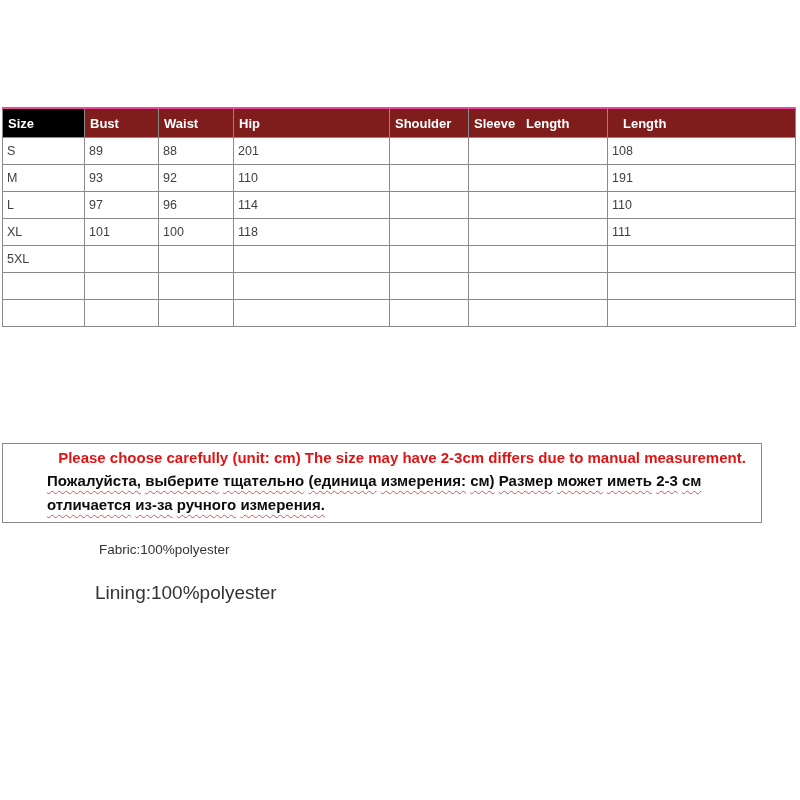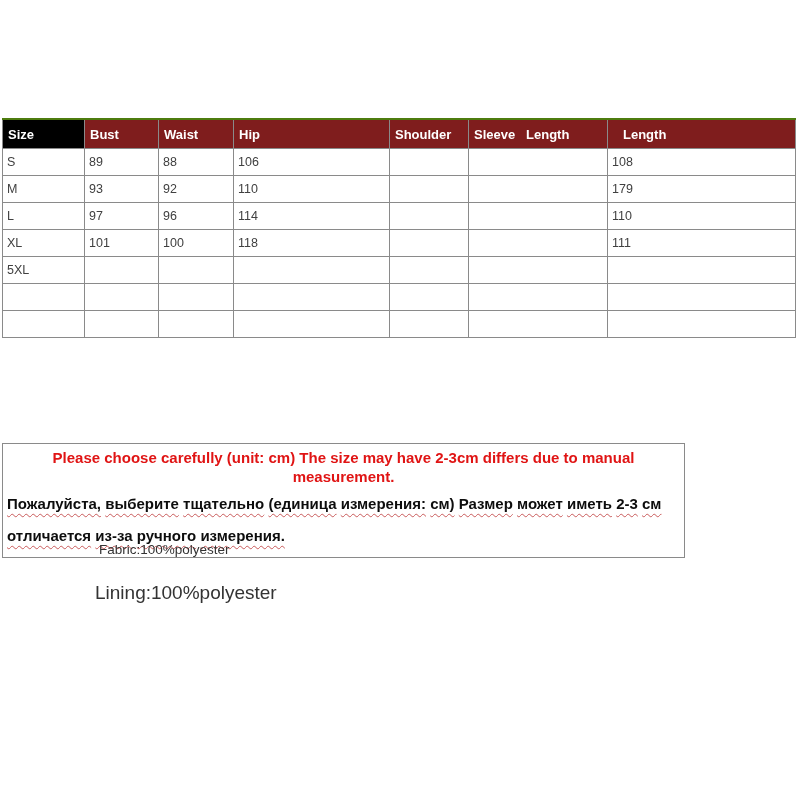--- a/index.html
+++ b/index.html
@@ -1,22 +1,22 @@
 <!DOCTYPE html>
 <html><head>
 <meta charset="utf-8">
 <style>
   html, body { margin:0; padding:0; background:#ffffff; }
   body { width:800px; height:800px; font-family:"Liberation Sans", sans-serif; }
   .sheet { position:relative; width:800px; height:800px; overflow:hidden; }
 
   table.size-table {
-    position:absolute; left:2px; top:118px;
+    position:absolute; left:2px; top:107px;
     width:793px; table-layout:fixed; border-collapse:collapse;
-    border-top:2px solid #4d7c0f;
+    border-top:2px solid #ec4899;
   }
   .size-table th, .size-table td {
     border:1px solid #8a8a8a; overflow:hidden; vertical-align:middle;
   }
   thead tr.hdr-en th {
     background:#7f1d1d; color:#ffffff;
     font-size:13px; font-weight:bold; text-align:left;
     padding:0 0 0 5px; height:28px; white-space:pre;
   }
   thead tr.hdr-en th.size-col { background:#000000; }
@@ -26,31 +26,31 @@
     font-size:17px; font-weight:bold; text-align:left;
     padding:0 0 0 4px; height:34px; white-space:pre;
   }
   tbody td {
     background:#ffffff; color:#404040;
     font-size:12.5px; text-align:left;
     padding:0 0 0 4px; height:26px;
   }
 
   .notice {
-    position:absolute; left:2px; top:443px; width:683px;
+    position:absolute; left:2px; top:443px; width:760px;
     border:1px solid #8a8a8a; background:#ffffff;
-    box-sizing:border-box; min-height:70px;
+    box-sizing:border-box; min-height:70px;padding-left:40px;
   }
   .notice-en {
     margin:4px 2px 0 2px; text-align:center;
     color:#e01414; font-weight:bold; font-size:15px; line-height:19px;
   }
   .notice-ru {
     margin:2px 0 5px 0; padding:0 4px; text-align:left;
-    color:#0d0d0d; font-weight:bold; font-size:15px; line-height:32px;
+    color:#0d0d0d; font-weight:bold; font-size:15px; line-height:24px;
   }
   .wavy {
     text-decoration-line:underline;
     text-decoration-style:wavy;
     text-decoration-color:#c95b5b;
     text-decoration-thickness:1px;
     text-underline-offset:4px;
   }
 
   .fabric-line { position:absolute; left:95px; top:538px; margin:4px; font-size:13.5px; color:#333333; }
@@ -80,33 +80,33 @@
           <th>Shoulder</th>
           <th>Sleeve   Length</th>
           <th class="indent">Length</th>
         </tr>
     </thead>
     <tbody>
         <tr>
           <td>S</td>
           <td>89</td>
           <td>88</td>
-          <td>106</td>
+          <td>201</td>
           <td></td>
           <td></td>
           <td>108</td>
         </tr>
         <tr>
           <td>M</td>
           <td>93</td>
           <td>92</td>
           <td>110</td>
           <td></td>
           <td></td>
-          <td>179</td>
+          <td>191</td>
         </tr>
         <tr>
           <td>L</td>
           <td>97</td>
           <td>96</td>
           <td>114</td>
           <td></td>
           <td></td>
           <td>110</td>
         </tr>

